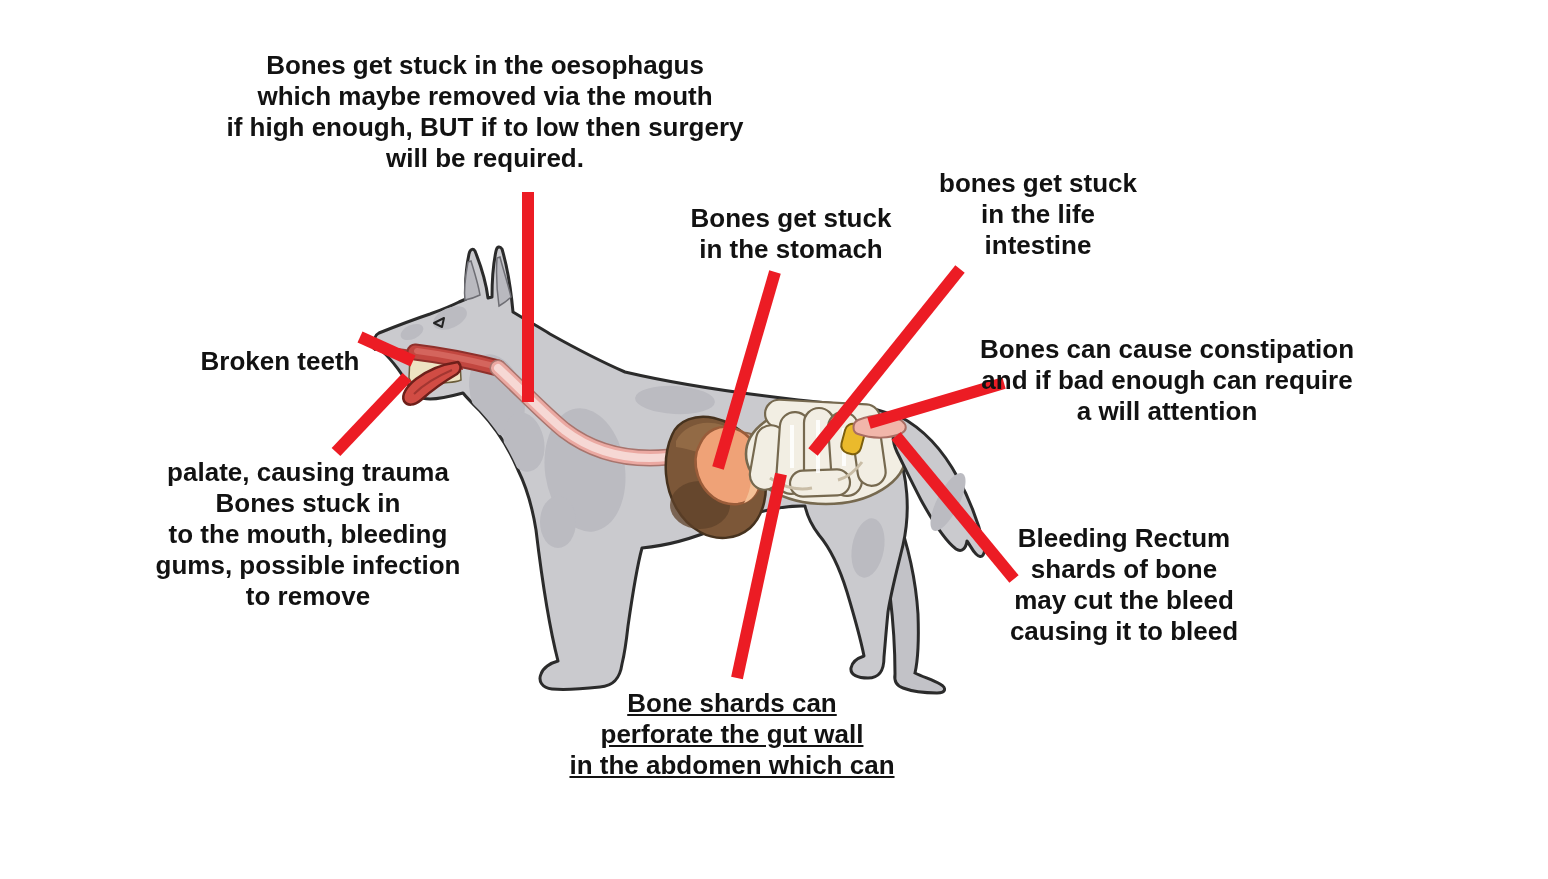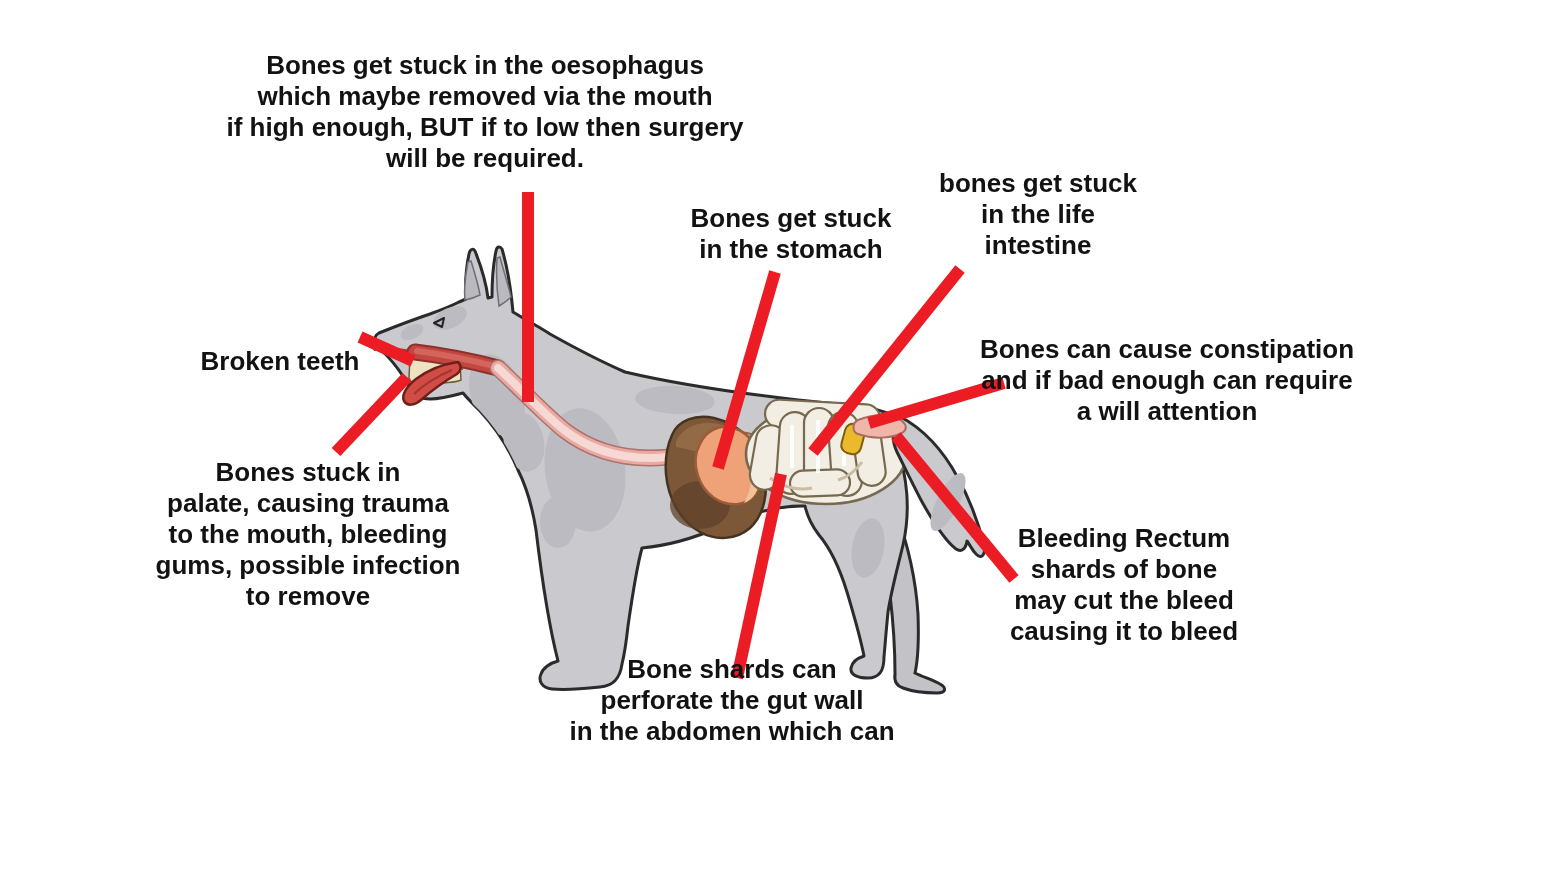--- a/index.html
+++ b/index.html
@@ -213,33 +213,33 @@
     <div class="ln">Broken teeth</div>
   </div>
 
   <div class="ann" style="left:967px;top:334px;width:400px;">
     <div class="ln">Bones can cause constipation</div>
     <div class="ln">and if bad enough can require</div>
     <div class="ln">a will attention</div>
   </div>
 
   <div class="ann" style="left:128px;top:457px;width:360px;">
+    <div class="ln">palate, causing trauma</div>
     <div class="ln">Bones stuck in</div>
-    <div class="ln">palate, causing trauma</div>
     <div class="ln">to the mouth, bleeding</div>
     <div class="ln">gums, possible infection</div>
     <div class="ln">to remove</div>
   </div>
 
   <div class="ann" style="left:974px;top:523px;width:300px;">
     <div class="ln">Bleeding Rectum</div>
     <div class="ln">shards of bone</div>
     <div class="ln">may cut the bleed</div>
     <div class="ln">causing it to bleed</div>
   </div>
 
-  <div class="ann" style="left:552px;top:654px;width:360px;">
+  <div class="ann" style="left:552px;top:688px;width:360px;text-decoration:underline;">
     <div class="ln">Bone shards can</div>
     <div class="ln">perforate the gut wall</div>
     <div class="ln">in the abdomen which can</div>
   </div>
 
 </div>
 
 </body></html>

